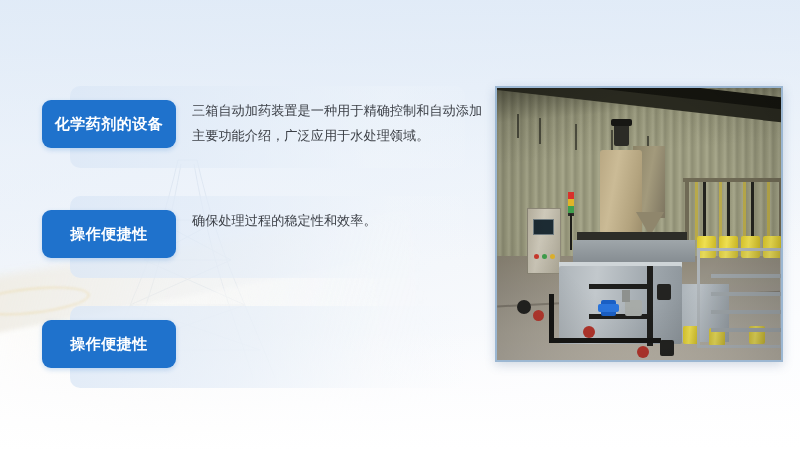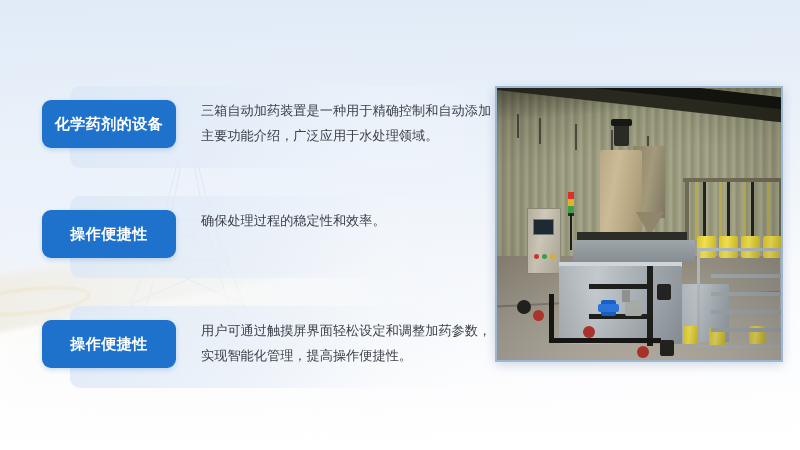--- a/index.html
+++ b/index.html
@@ -112,21 +112,21 @@
     display: flex;
     align-items: center;
     justify-content: center;
     padding: 0 12px;
     box-shadow: 0 2px 5px rgba(31,114,204,0.22);
     white-space: nowrap;
   }
 
   .row-text {
     position: absolute;
-    left: 201px;
+    left: 192px;
     top: 12px;
     width: 272px;
     font-size: 13.2px;
     line-height: 25px;
     color: #3b3f46;
     font-family: Liberation Serif, serif;
   }
   .row-text .line { display: block; white-space: nowrap; }
 
   
@@ -336,24 +336,20 @@
       <div class="row-panel"></div>
       <div class="badge">操作便捷性</div>
       <div class="row-text">
         <span class="line">确保处理过程的稳定性和效率。</span>
       </div>
     </div>
 
     <div class="row">
       <div class="row-panel"></div>
       <div class="badge">操作便捷性</div>
-      <div class="row-text">
-        <span class="line">用户可通过触摸屏界面轻松设定和调整加药参数，</span>
-        <span class="line">实现智能化管理，提高操作便捷性。</span>
-      </div>
     </div>
 
   </div>
 
   <div class="photo-frame">
     <div class="photo">
 
       <div class="ph wall"></div>
       <div class="ph wall-shadow"></div>
       <div class="ph wall-beam2"></div>

